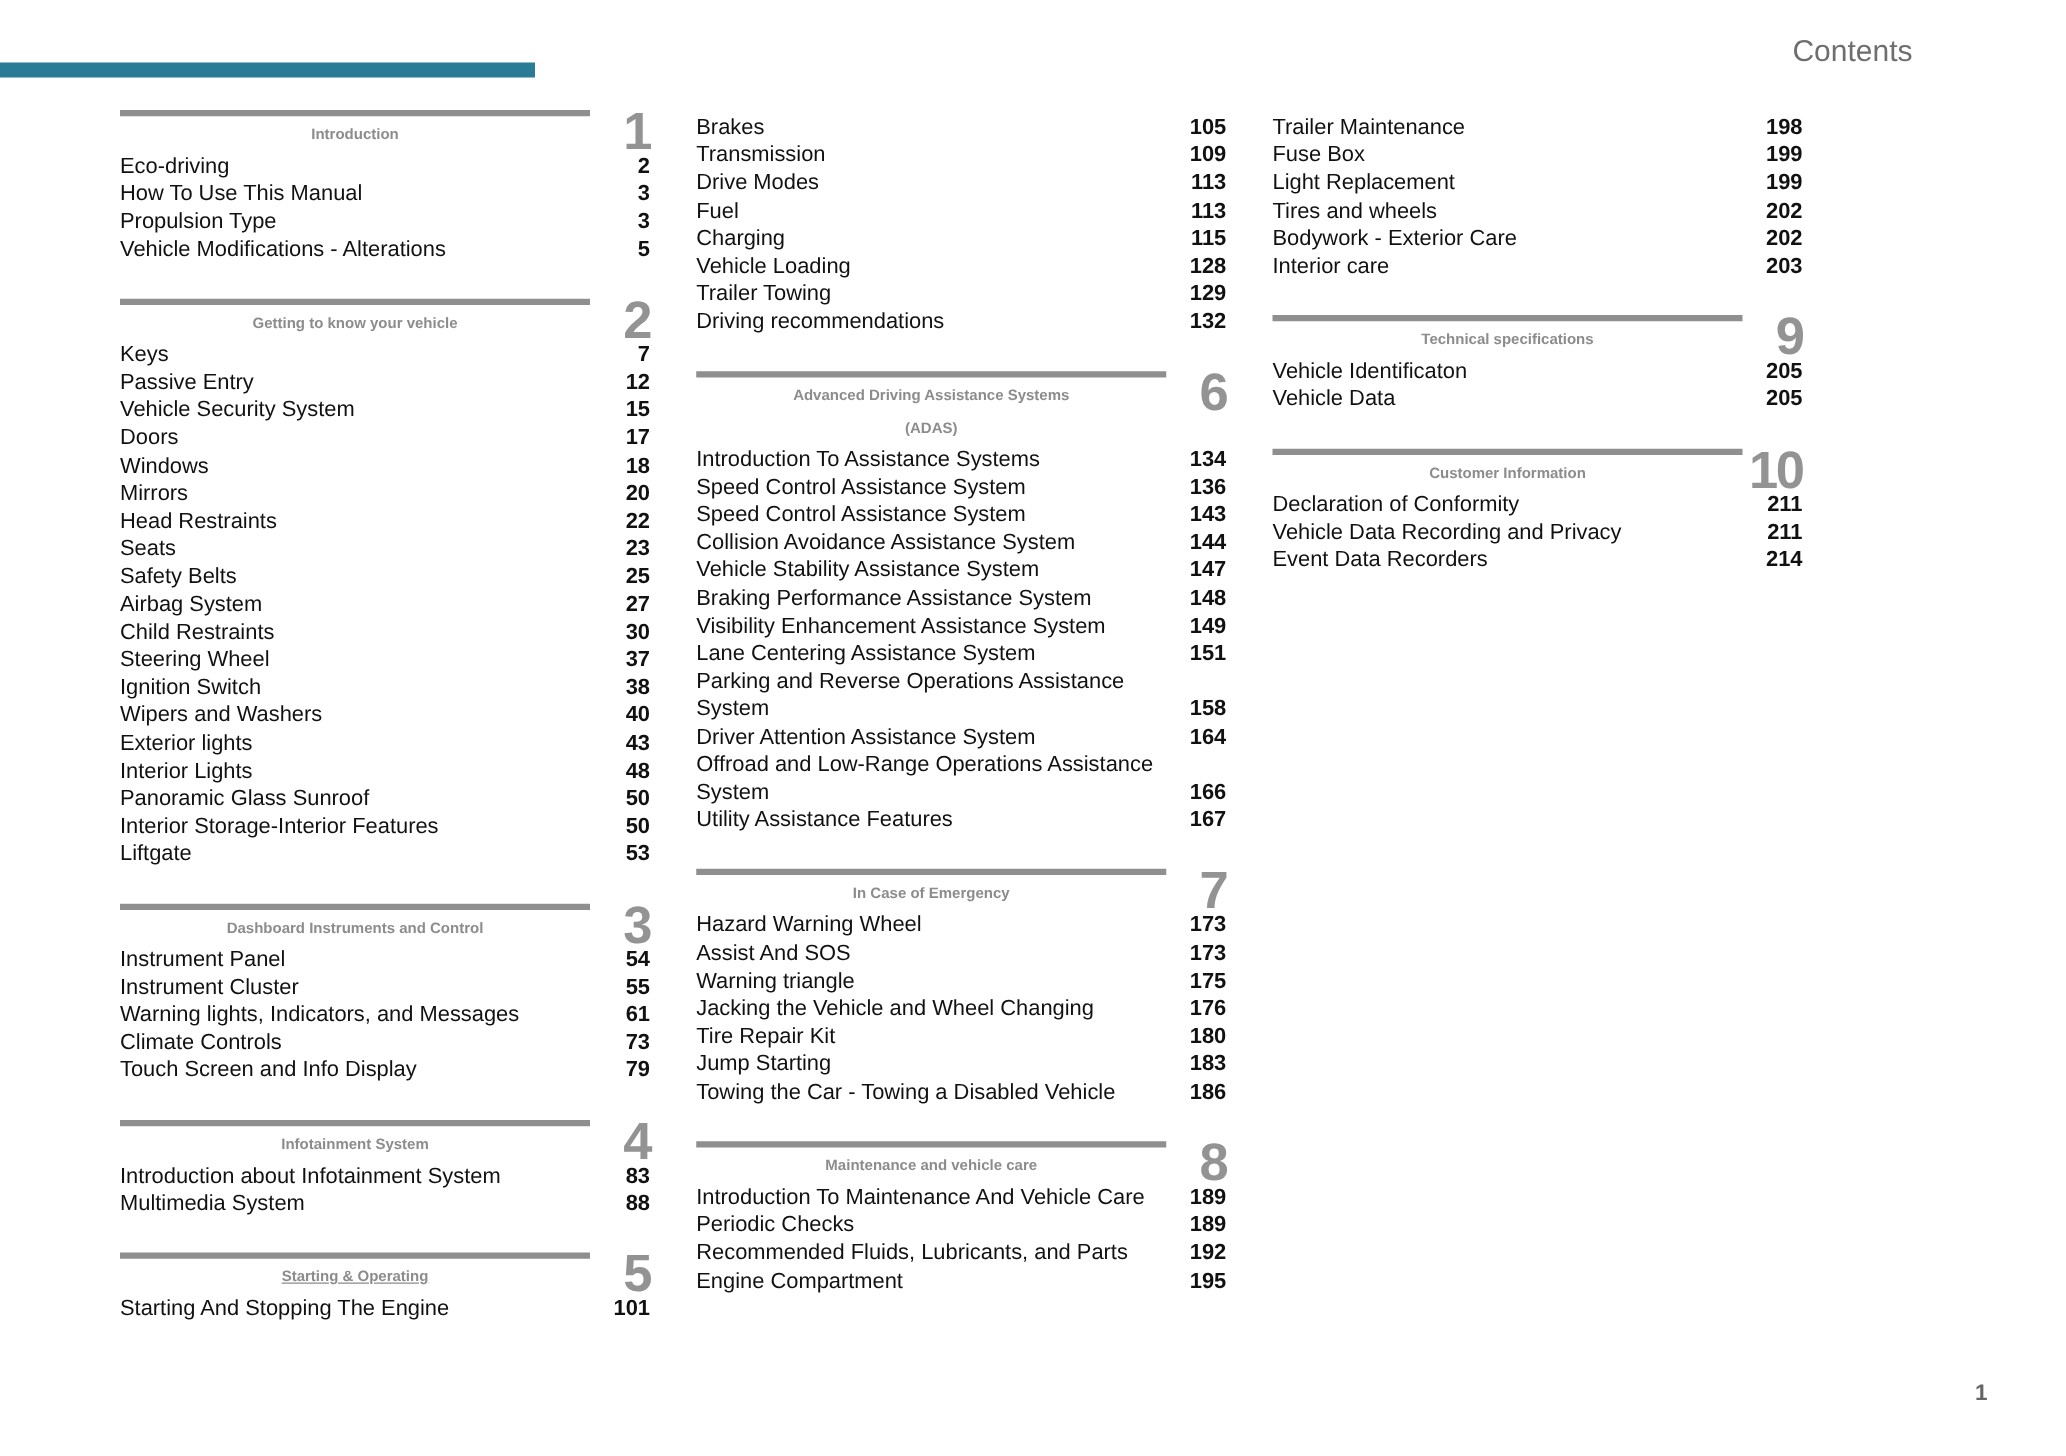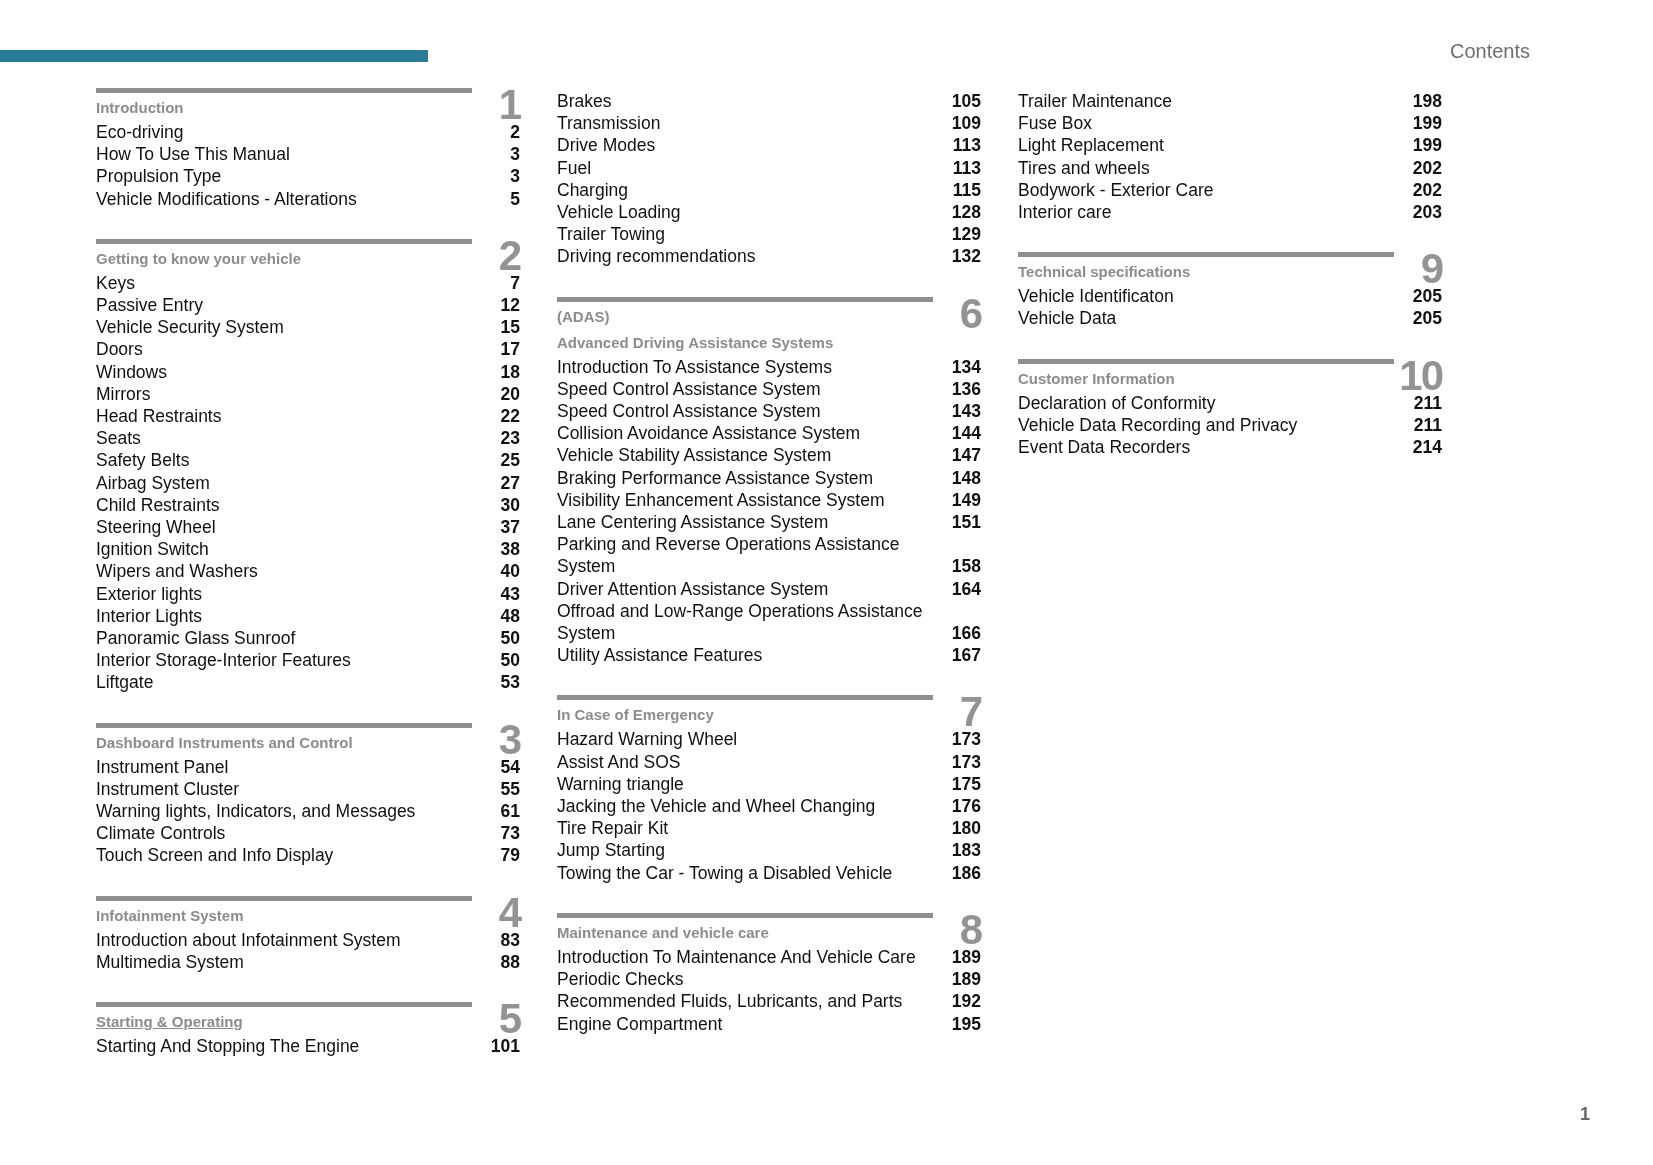--- a/index.html
+++ b/index.html
@@ -10,23 +10,23 @@
   }
   .page {
     position: relative;
     width: 1653px;
     height: 1165px;
     background: #ffffff;
     overflow: hidden;
   }
   .contents-label {
     position: absolute;
-    top: 40px;
+    top: 28px;
     right: 123px;
-    font-size: 20px;
+    font-size: 24px;
     color: #6e6e6e;
   }
   .accent-bar {
     position: absolute;
     left: 0;
     top: 50px;
     width: 428px;
     height: 12px;
     background: #2a7b95;
   }
@@ -55,22 +55,22 @@
     right: 0;
     top: -4px;
     font-size: 42px;
     font-weight: bold;
     color: #939393;
     line-height: 1;
     letter-spacing: -2px;
   }
   .sec-title {
     padding-top: 3px;
-    text-align: left;
-    font-size: 15px;
+    text-align: center;
+    font-size: 12px;
     font-weight: bold;
     color: #8c8c8c;
     line-height: 23px;
   }
   .entries { margin-top: 2px; }
   .entry {
     display: flex;
     align-items: flex-end;
     font-size: 17.5px;
     line-height: 22.2px;
@@ -305,22 +305,22 @@
             <div class="entry">
               <span class="label">Driving recommendations</span>
               <span class="pg">132</span>
             </div>
           </div>
         </div>
         <div class="block">
           <div class="sec-head">
             <div class="rule" style="background: rgb(143, 143, 143);"></div>
             <div class="big-num" style="color: rgb(147, 147, 147);">6</div>
+            <div class="sec-title" style="color: rgb(140, 140, 140);">Advanced Driving Assistance Systems</div>
             <div class="sec-title" style="color: rgb(140, 140, 140);">(ADAS)</div>
-            <div class="sec-title" style="color: rgb(140, 140, 140);">Advanced Driving Assistance Systems</div>
           </div>
           <div class="entries">
             <div class="entry">
               <span class="label">Introduction To Assistance Systems</span>
               <span class="pg">134</span>
             </div>
             <div class="entry">
               <span class="label">Speed Control Assistance System</span>
               <span class="pg">136</span>
             </div>

